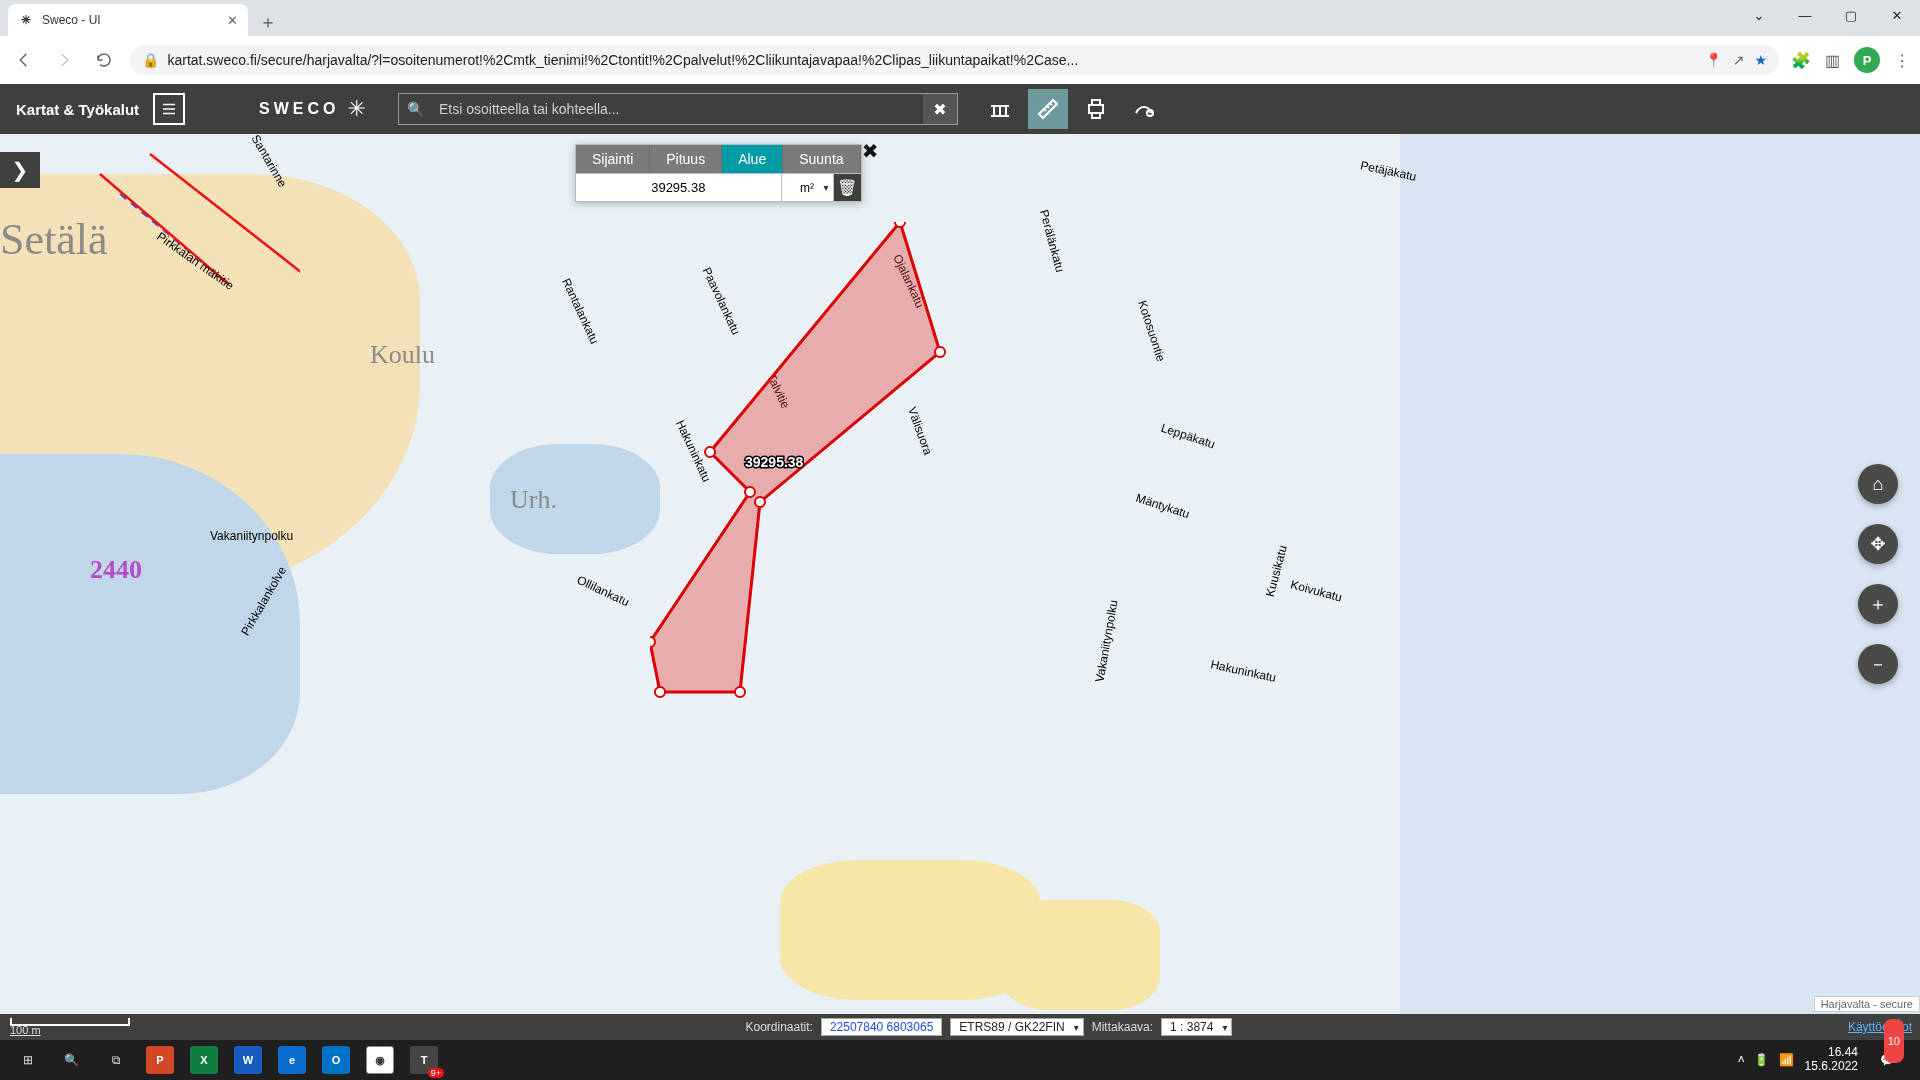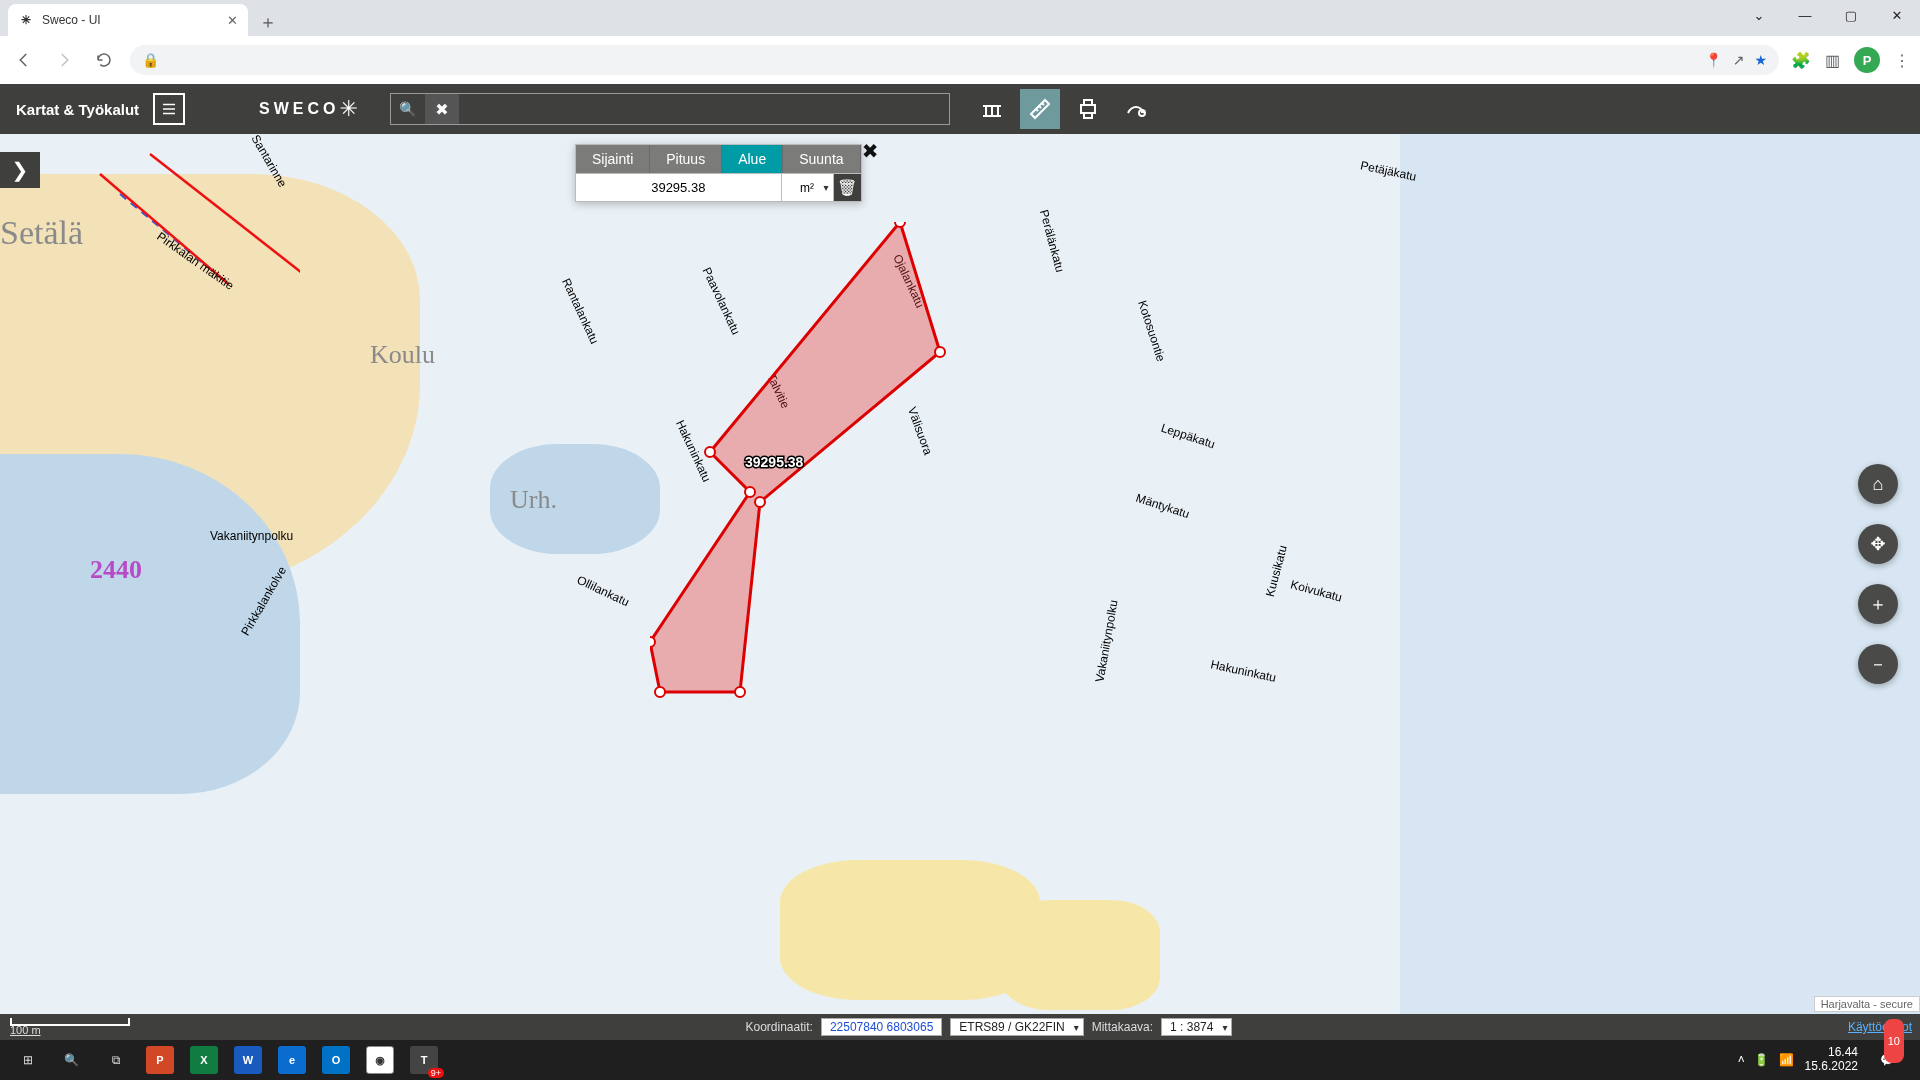--- a/index.html
+++ b/index.html
@@ -32,21 +32,21 @@
   .addr-tail{margin-left:auto;display:flex;align-items:center;gap:10px;color:#5f6368;}
   .addr-tail .star{color:#1967d2;}
   .rexticons{display:flex;align-items:center;gap:14px;color:#5f6368;}
   .profile{width:26px;height:26px;border-radius:50%;background:#34a853;color:#fff;display:flex;align-items:center;justify-content:center;font-size:13px;font-weight:600;}
   
   .app{position:absolute;left:0;right:0;top:84px;bottom:var(--task-h);display:flex;flex-direction:column;}
   .app-header{height:var(--hdr-h);background:var(--hdr-bg);color:#fff;display:flex;align-items:center;gap:14px;padding:0 16px;}
   .brand{font-size:15px;font-weight:600;white-space:nowrap;}
   .sqbtn{width:32px;height:32px;border:2px solid #fff;display:flex;align-items:center;justify-content:center;}
   .sqbtn svg{width:18px;height:18px;}
-  .logo{display:flex;align-items:center;margin-left:60px;}
+  .logo{display:flex;align-items:center;gap:8px;margin-left:60px;}
   .logo-text{letter-spacing:4px;font-size:16px;font-weight:600;}
   .logo-mark{font-size:22px;}
   .search{flex:0 0 560px;margin-left:18px;height:32px;border:1px solid #999;display:flex;align-items:center;background:#3f3f3e;}
   .search .sicon{width:34px;height:100%;display:flex;align-items:center;justify-content:center;font-size:14px;color:#eee;}
   .search input{flex:1;height:100%;border:none;outline:none;background:transparent;color:#eee;font-size:14px;padding:0 6px;}
   .search input::placeholder{color:#cfcfcf;}
   .search .clear{width:34px;height:100%;display:flex;align-items:center;justify-content:center;background:#555;color:#fff;font-size:16px;}
   .hdr-icons{display:flex;align-items:center;gap:8px;margin-left:8px;}
   .hdr-icons .hi{width:40px;height:40px;display:flex;align-items:center;justify-content:center;color:#fff;}
   .hdr-icons .hi.active{background:#6e9a9e;}
@@ -54,21 +54,21 @@
   
   .map{flex:1;position:relative;background:#eaf1f6;overflow:hidden;}
   
   .zone{position:absolute;}
   .land1{left:0;top:40px;width:420px;height:420px;background:#f3e1b8;border-radius:0 40% 60% 0/0 30% 50% 0;}
   .water{left:0;top:320px;width:300px;height:340px;background:#bfd7e9;border-radius:0 60% 40% 0/0 50% 30% 0;}
   .pond{left:490px;top:310px;width:170px;height:110px;background:#bfd7e9;border-radius:40%;}
   .urbanE{right:0;top:0;width:520px;height:100%;background:#d7e6f2;}
   .sand1{left:780px;bottom:40px;width:260px;height:140px;background:#f6e6a8;border-radius:30%;}
   .sand2{left:1000px;bottom:30px;width:160px;height:110px;background:#f6e6a8;border-radius:30%;}
-  .label{position:absolute;color:#8a8a8a;font-size:34px;font-family:Georgia,serif;}
+  .label{position:absolute;color:#8a8a8a;font-size:44px;font-family:Georgia,serif;}
   .label.small{font-size:26px;margin-top:31px;}
   .label.purple{color:#b74bc7;}
   
   .exp{position:absolute;left:0;top:18px;width:40px;height:36px;background:#3f3f3e;color:#fff;display:flex;align-items:center;justify-content:center;font-size:20px;}
   
   .mapctl{position:absolute;right:22px;width:40px;height:40px;border-radius:50%;background:#4a4a49;color:#fff;display:flex;align-items:center;justify-content:center;font-size:18px;box-shadow:0 2px 6px rgba(0,0,0,.3);}
   .attrib{position:absolute;right:0;bottom:28px;background:#fff;border:1px solid #ccc;padding:1px 6px;font-size:11px;color:#666;}
   
   .status{position:absolute;left:0;right:0;bottom:0;height:26px;background:#3f3f3e;color:#ddd;font-size:12px;display:flex;align-items:center;}
   .status .scale{margin-left:10px;width:120px;}
@@ -139,20 +139,21 @@
           <path d="M9 4l8 8-8 8"></path>
         </svg>
       </div>
     <div class="nbtn">
         <svg viewBox="0 0 24 24" fill="none" stroke="currentColor" stroke-width="2">
           <path d="M4 12a8 8 0 1 1 3 6.2M4 12V6m0 6h6"></path>
         </svg>
       </div>
     <div class="addr">
       <span class="lock">🔒</span>
+      <span>kartat.sweco.fi/secure/harjavalta/?l=osoitenumerot!%2Cmtk_tienimi!%2Ctontit!%2Cpalvelut!%2Cliikuntajavapaa!%2Clipas_liikuntapaikat!%2Case...</span>
       <span class="addr-tail">
         <span>📍</span>
         <span>↗</span>
         <span class="star">★</span>
       </span>
     </div>
     <div class="rexticons">
       <span>🧩</span>
       <span>▥</span>
       <span class="profile">P</span>
@@ -169,20 +170,21 @@
       <svg viewBox="0 0 24 24" stroke="#fff" stroke-width="2">
           <path d="M4 6h16M4 12h16M4 18h16"></path>
         </svg>
     </div>
     <div class="logo">
       <span class="logo-text">SWECO</span>
       <span class="logo-mark">✳</span>
     </div>
     <div class="search">
       <span class="sicon">🔍</span>
+      <input placeholder="Etsi osoitteella tai kohteella..." style="">
       <span class="clear">✖</span>
     </div>
     <div class="hdr-icons">
       <div class="hi">
           <svg viewBox="0 0 24 24" fill="none" stroke="currentColor" stroke-width="2">
             <path d="M3 9h18M6 9v10M12 9v10M18 9v10M3 19h18"></path>
           </svg>
         </div>
       <div class="hi active">
           <svg viewBox="0 0 24 24" fill="none" stroke="currentColor" stroke-width="2">

